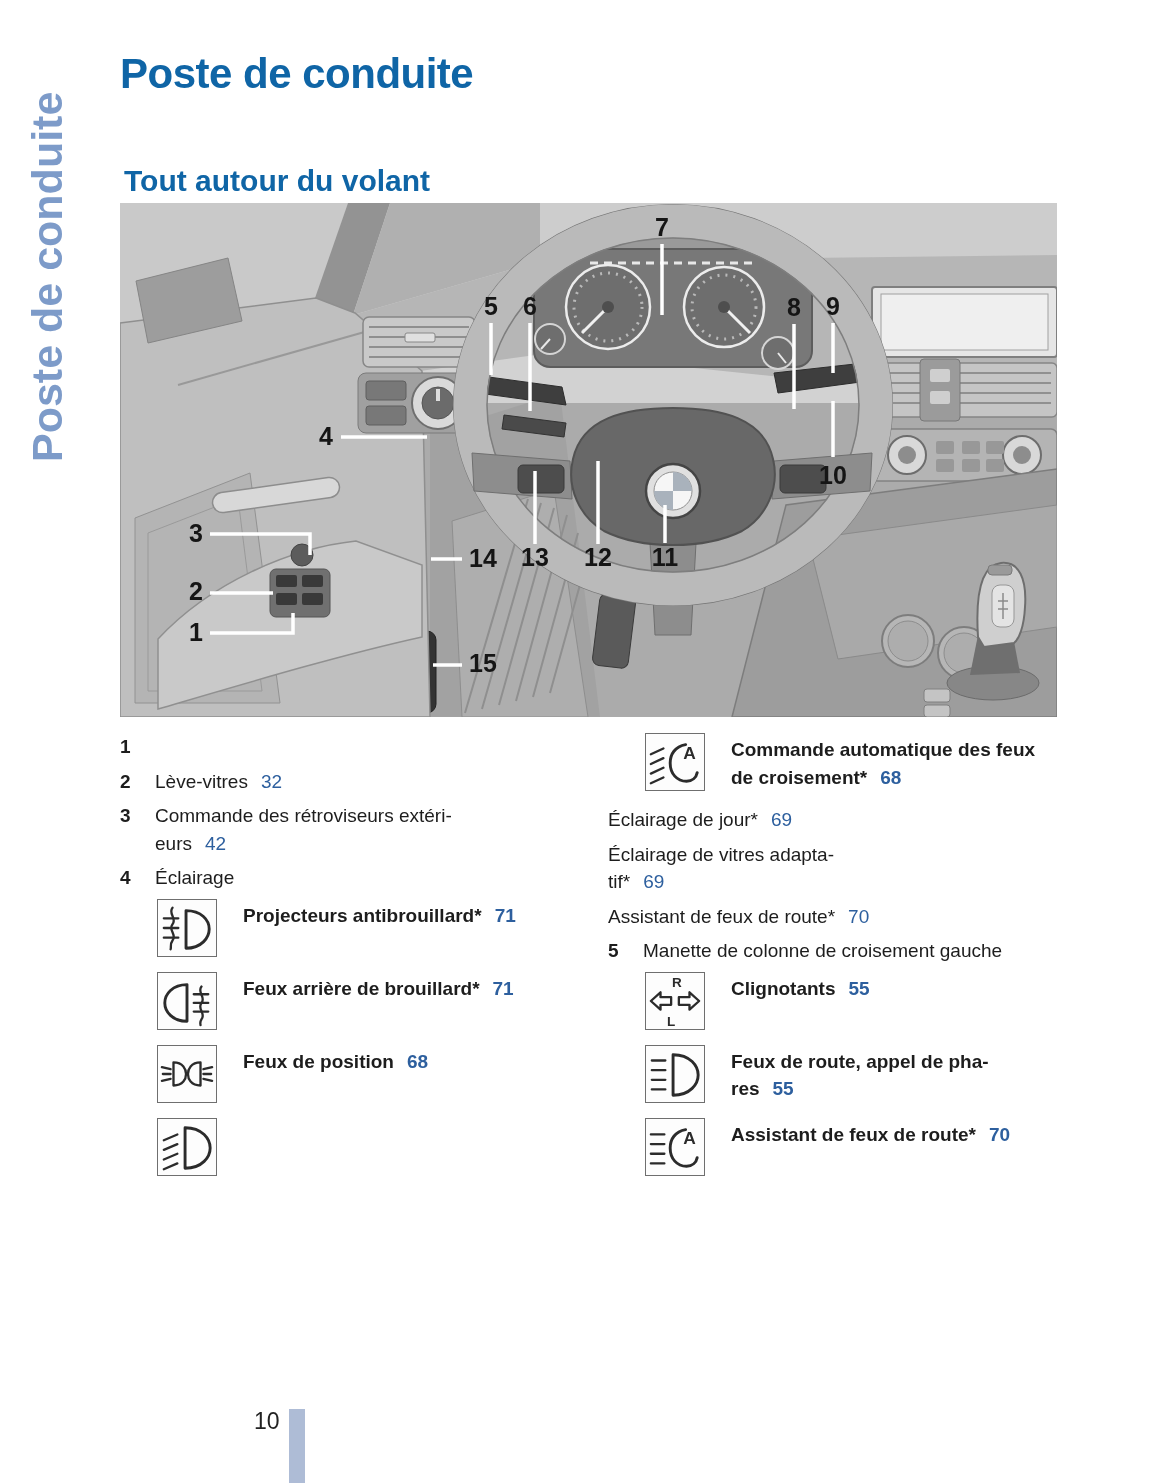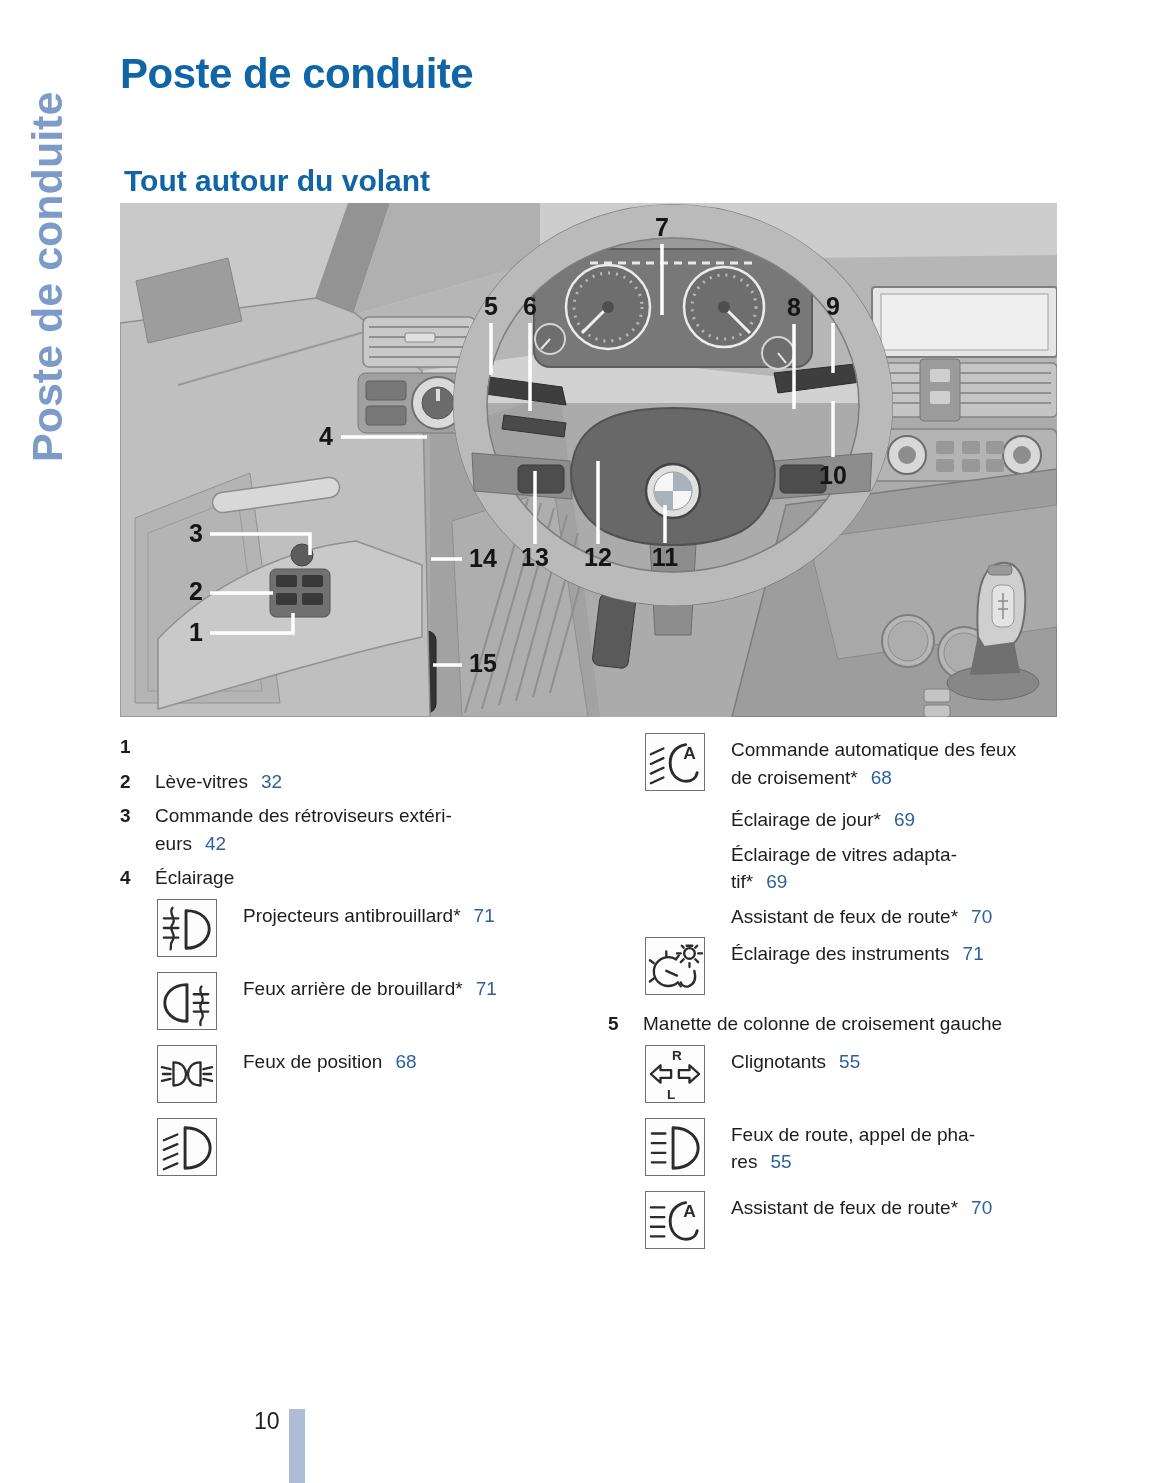--- a/index.html
+++ b/index.html
@@ -34,22 +34,22 @@
   #legend-right{left:608px;width:455px;}
   .row{display:flex;margin-bottom:7px;}
   .row .num{flex:0 0 35px;font-weight:bold;}
   .row .txt{white-space:nowrap;}
   .icon-row{margin-left:37px;margin-bottom:15px;min-height:58px;}
   .icon-row .icon-box{
     flex:0 0 60px;width:60px;height:58px;margin-right:26px;
     border:1.5px solid #6f6f6f;background:#fdfdfd;box-sizing:border-box;
   }
   .icon-row .icon-box svg{display:block;width:100%;height:100%;}
-  .icon-row .txt{padding-top:3px;}
-  .cont-row{margin-left:123px;}
+  .icon-row .txt{padding-top:3px;font-weight:bold;}
+  .cont-row{}
   .icon-row + .num-row{margin-top:10px;}
   .page-ref{color:var(--c-link);margin-left:13px;}
   .footer-num{
     position:absolute;left:254px;top:1408px;font-size:23px;color:#222;
   }
   .footer-bar{
     position:absolute;left:289px;top:1409px;width:16px;height:74px;
     background:var(--c-bar);
   }
   .callout-num{
@@ -305,36 +305,20 @@
     </div>
     <div class="row cont-row">
       <div class="txt"><span>Éclairage de jour*</span><span class="page-ref">69</span></div>
     </div>
     <div class="row cont-row">
       <div class="txt"><span>Éclairage de vitres adapta-</span><br><span>tif*</span><span class="page-ref">69</span></div>
     </div>
     <div class="row cont-row">
       <div class="txt"><span>Assistant de feux de route*</span><span class="page-ref">70</span></div>
     </div>
-    <div class="row icon-row">
-      <div class="icon-box">
-        <svg viewBox="0 0 60 58">
-          <g fill="none" stroke="#2b2b2b" stroke-width="2.4" stroke-linecap="round" stroke-linejoin="round">
-            <path d="M31,22 A15,15 0 1 0 33,46"></path>
-            <path d="M21,19 V14 M8,26 L4,23 M8,42 L4,45 M31,22 L34,18 M33,46 L36,50"></path>
-            <path d="M21,34 L32,39"></path>
-            <circle cx="45" cy="16" r="5.5"></circle>
-            <path d="M42,8 H48"></path>
-            <path d="M45,26 V30 M36,16 H32 M54,16 H58 M39,22 L36,25 M51,22 L54,25 M39,10 L37,8 M51,10 L53,8"></path>
-            <path d="M50,34 C52,42 50,48 44,50 C40,51 37,49 36,46"></path>
-          </g>
-        </svg>
-      </div>
-      <div class="txt"><span>Éclairage des instruments</span><span class="page-ref">71</span></div>
-    </div>
     <div class="row num-row">
       <span class="num">5</span>
       <div class="txt"><span>Manette de colonne de croisement gauche</span></div>
     </div>
     <div class="row icon-row">
       <div class="icon-box">
         <svg viewBox="0 0 60 58">
           <g fill="none" stroke="#2b2b2b" stroke-width="2.4" stroke-linecap="round" stroke-linejoin="round">
             <path d="M5,29 L15,20 V25 H26 V33 H15 V38 Z"></path>
             <path d="M55,29 L45,20 V25 H34 V33 H45 V38 Z"></path>

